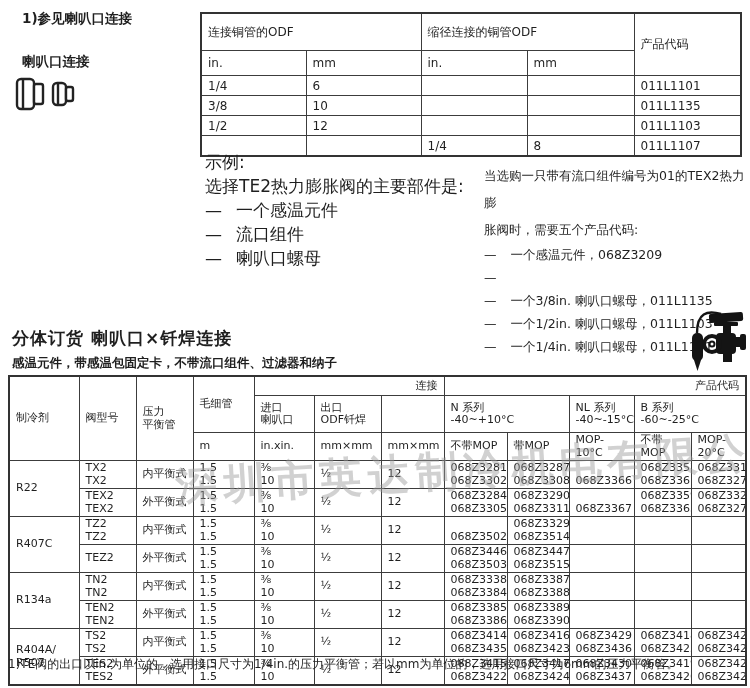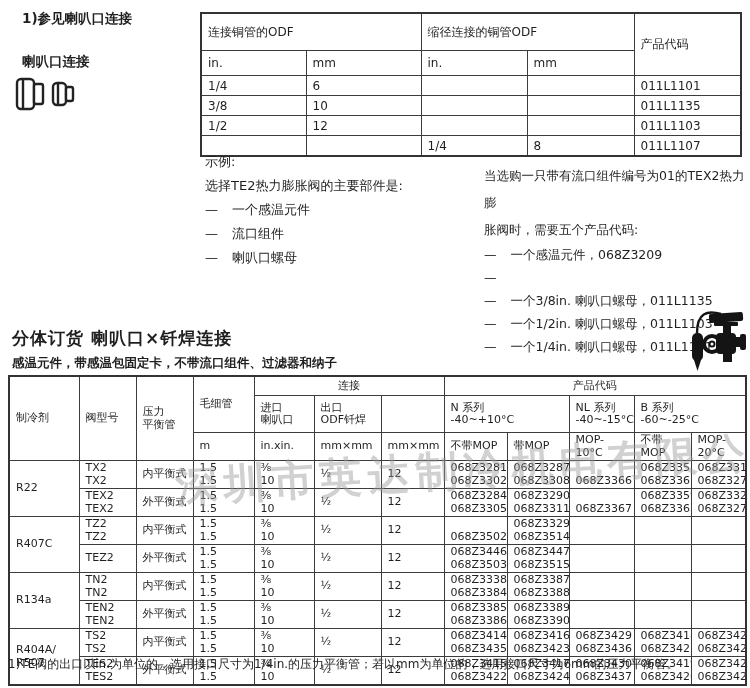--- a/index.html
+++ b/index.html
@@ -13,36 +13,36 @@
   td,th{
     border:1px solid #3c3c3c;padding:1px 6px;font-weight:500;
     text-align:left;vertical-align:middle;white-space:pre-line;overflow:hidden;
   }
   
   .t1{left:200px;top:12px;width:540px;font-size:12px;border:2px solid #333;}
   .t1 .h1 th{height:34px;}
   .t1 .h2 th{height:22px;}
   .t1 td{height:17px;margin-top:24px;}
   
-  .example{left:205px;top:150px;font-size:13px;line-height:24px;font-weight:500;}
+  .example{left:205px;top:150px;font-size:17px;line-height:24px;font-weight:500;}
   .purchase{left:484px;top:150px;width:264px;font-size:12.5px;font-weight:500;}
   .purchase .intro{line-height:27px;white-space:pre-line;margin-top:12px;}
   .li{display:flex;gap:14px;}
   .purchase .li{line-height:23px;}
   
   .sec-title{left:12px;top:327px;font-size:17px;font-weight:600;letter-spacing:1px;}
   .sec-sub{left:12px;top:355px;font-size:12.5px;font-weight:600;}
   
   .t2{left:8px;top:375px;width:737px;font-size:11px;line-height:12.5px;border:2px solid #333;}
   .t2 th{font-weight:500;}
   .t2 .ha th{height:16px;}
   .t2 .hb th{height:34px;}
   .t2 .hc th{height:20px;}
   .t2 td{height:23px;}
-  .ctr{text-align:center;}
+  .ctr{text-align:right;}
   
   .footnote{left:8px;top:656px;font-size:12px;font-weight:500;text-align:right;}
   
   .watermark{
     left:176px;top:460px;font-size:42px;letter-spacing:6px;font-weight:600;
     color:#9a9a9a;opacity:.45;transform:rotate(-3.5deg);transform-origin:left center;
     white-space:nowrap;z-index:4;pointer-events:none;
   }
   .note-top{left:22px;top:10px;font-size:13.5px;font-weight:600;}
   .flare-label{left:22px;top:53px;font-size:13.5px;font-weight:600;}

